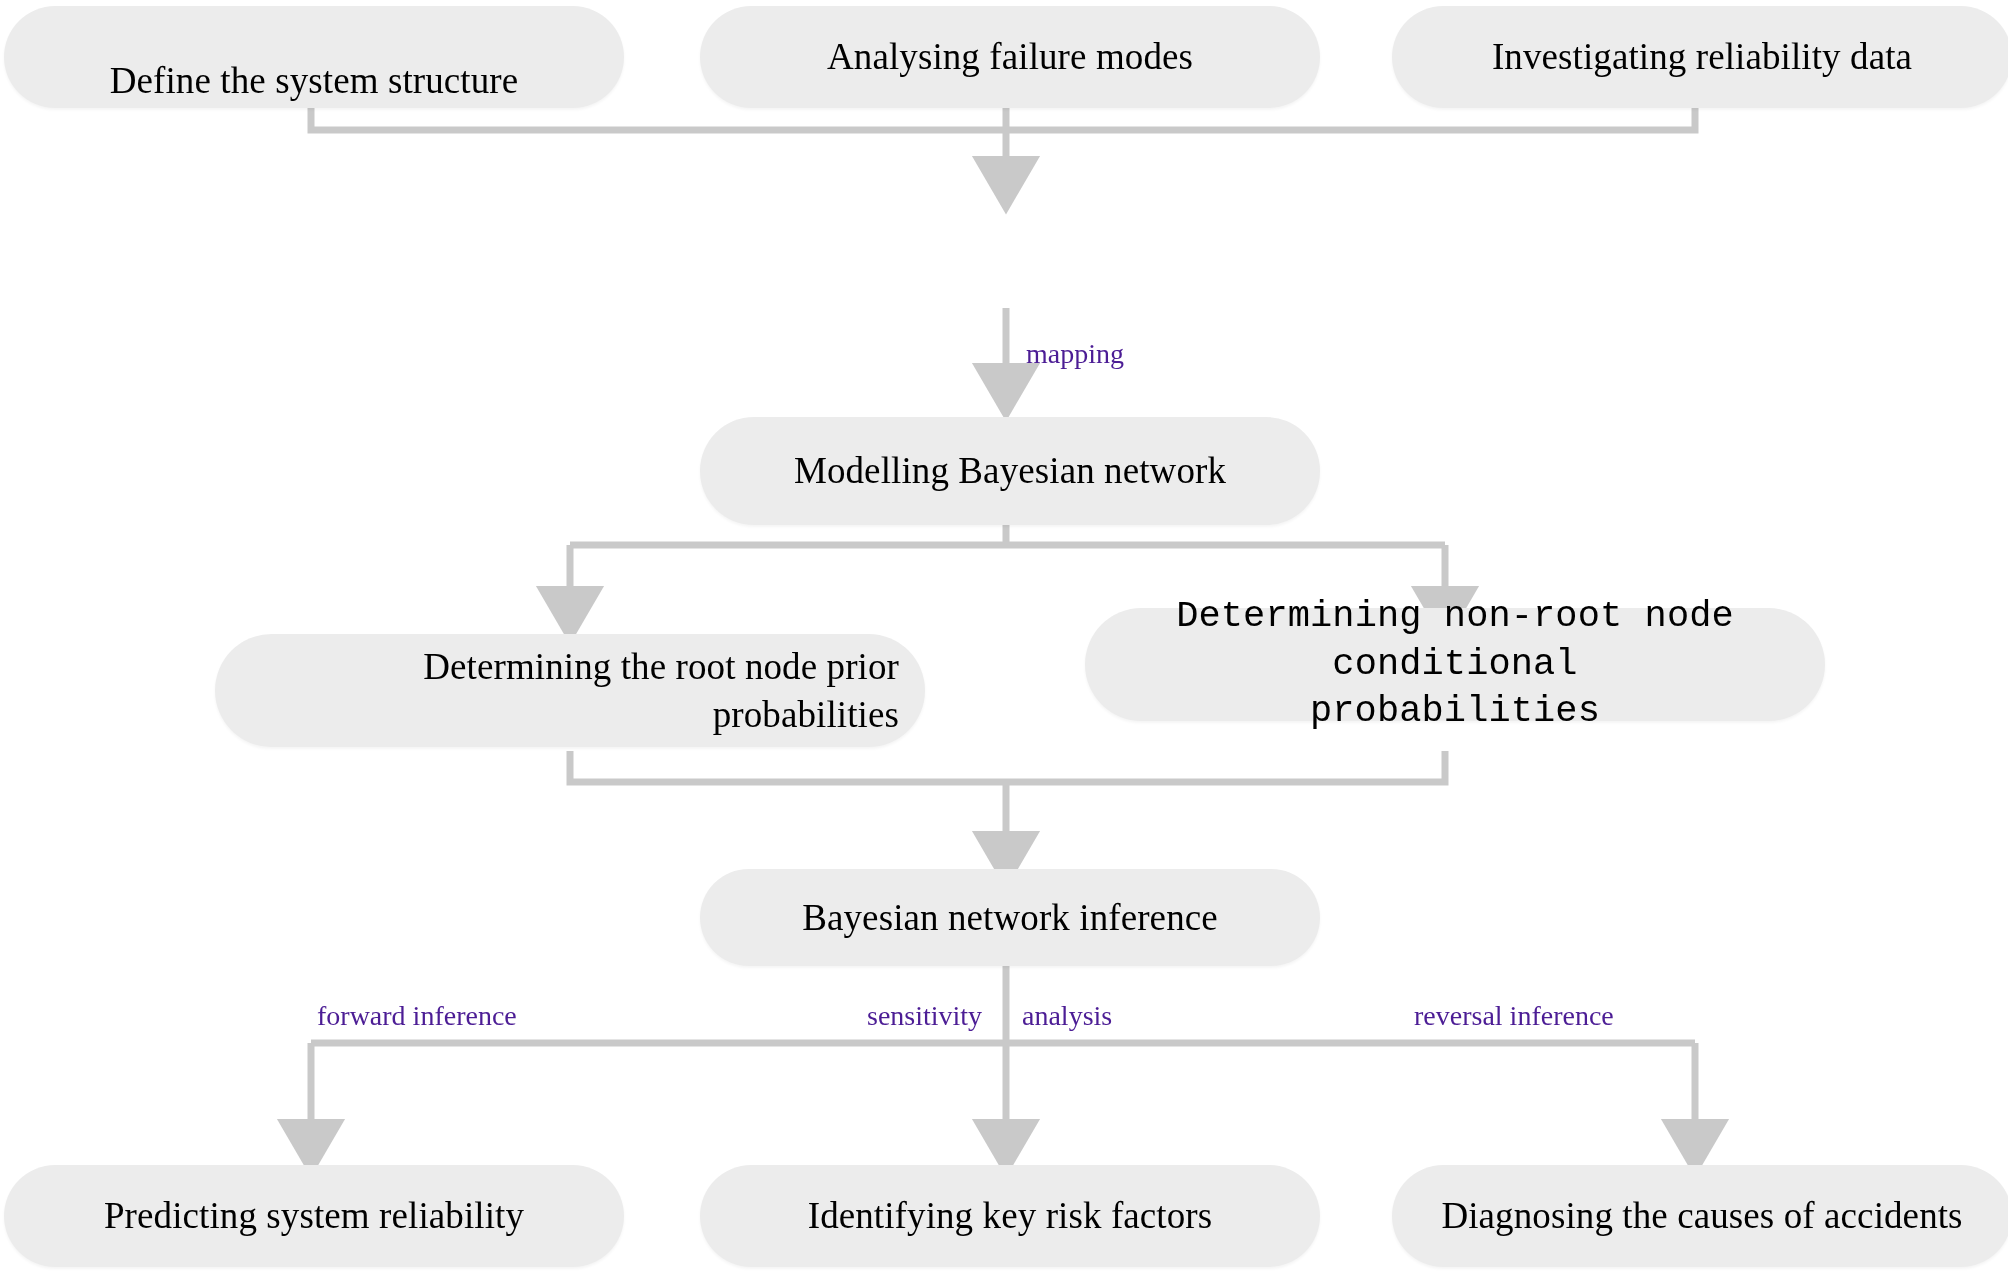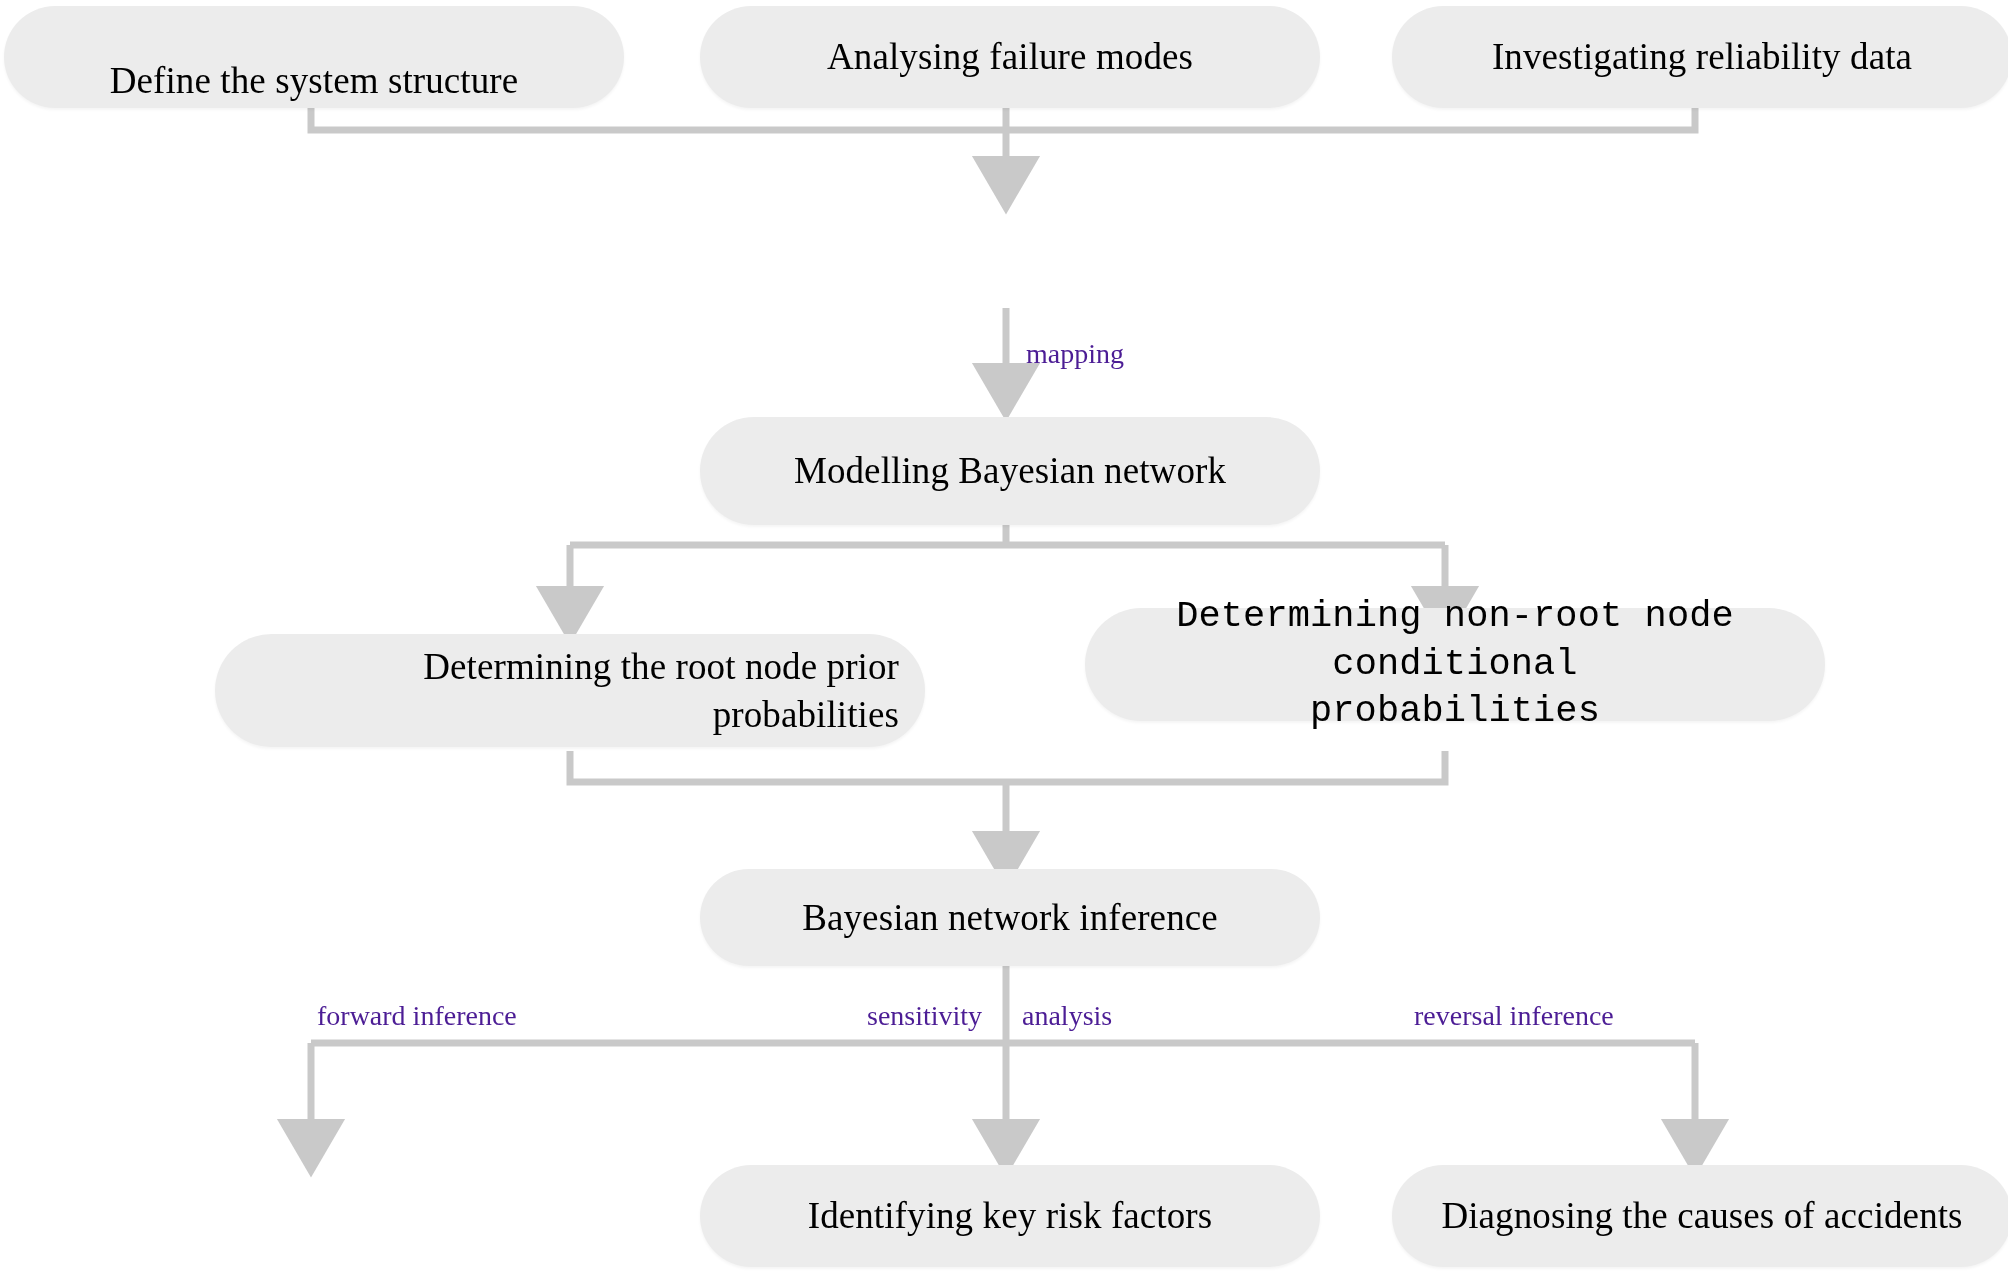--- a/index.html
+++ b/index.html
@@ -116,20 +116,23 @@
 
   <div class="node" style="left:1085px; top:608px; width:740px; height:113px; border-radius:58px;font-family:Liberation Mono, monospace;">
     <span class="node-label">Determining non-root node conditional
 probabilities</span>
   </div>
 
   <div class="node" style="left:700px; top:869px; width:620px; height:97px;text-align:center;">
     <span class="node-label">Bayesian network inference</span>
   </div>
 
+  <div class="node" style="left:4px; top:1165px; width:620px; height:102px;">
+    <span class="node-label">Predicting system reliability</span>
+  </div>
 
   <div class="node" style="left:700px; top:1165px; width:620px; height:102px;">
     <span class="node-label">Identifying key risk factors</span>
   </div>
 
   <div class="node" style="left:1392px; top:1165px; width:620px; height:102px;">
     <span class="node-label">Diagnosing the causes of accidents</span>
   </div>
 
   <div class="edge-label" style="left:1026px; top:340px;">mapping</div>

